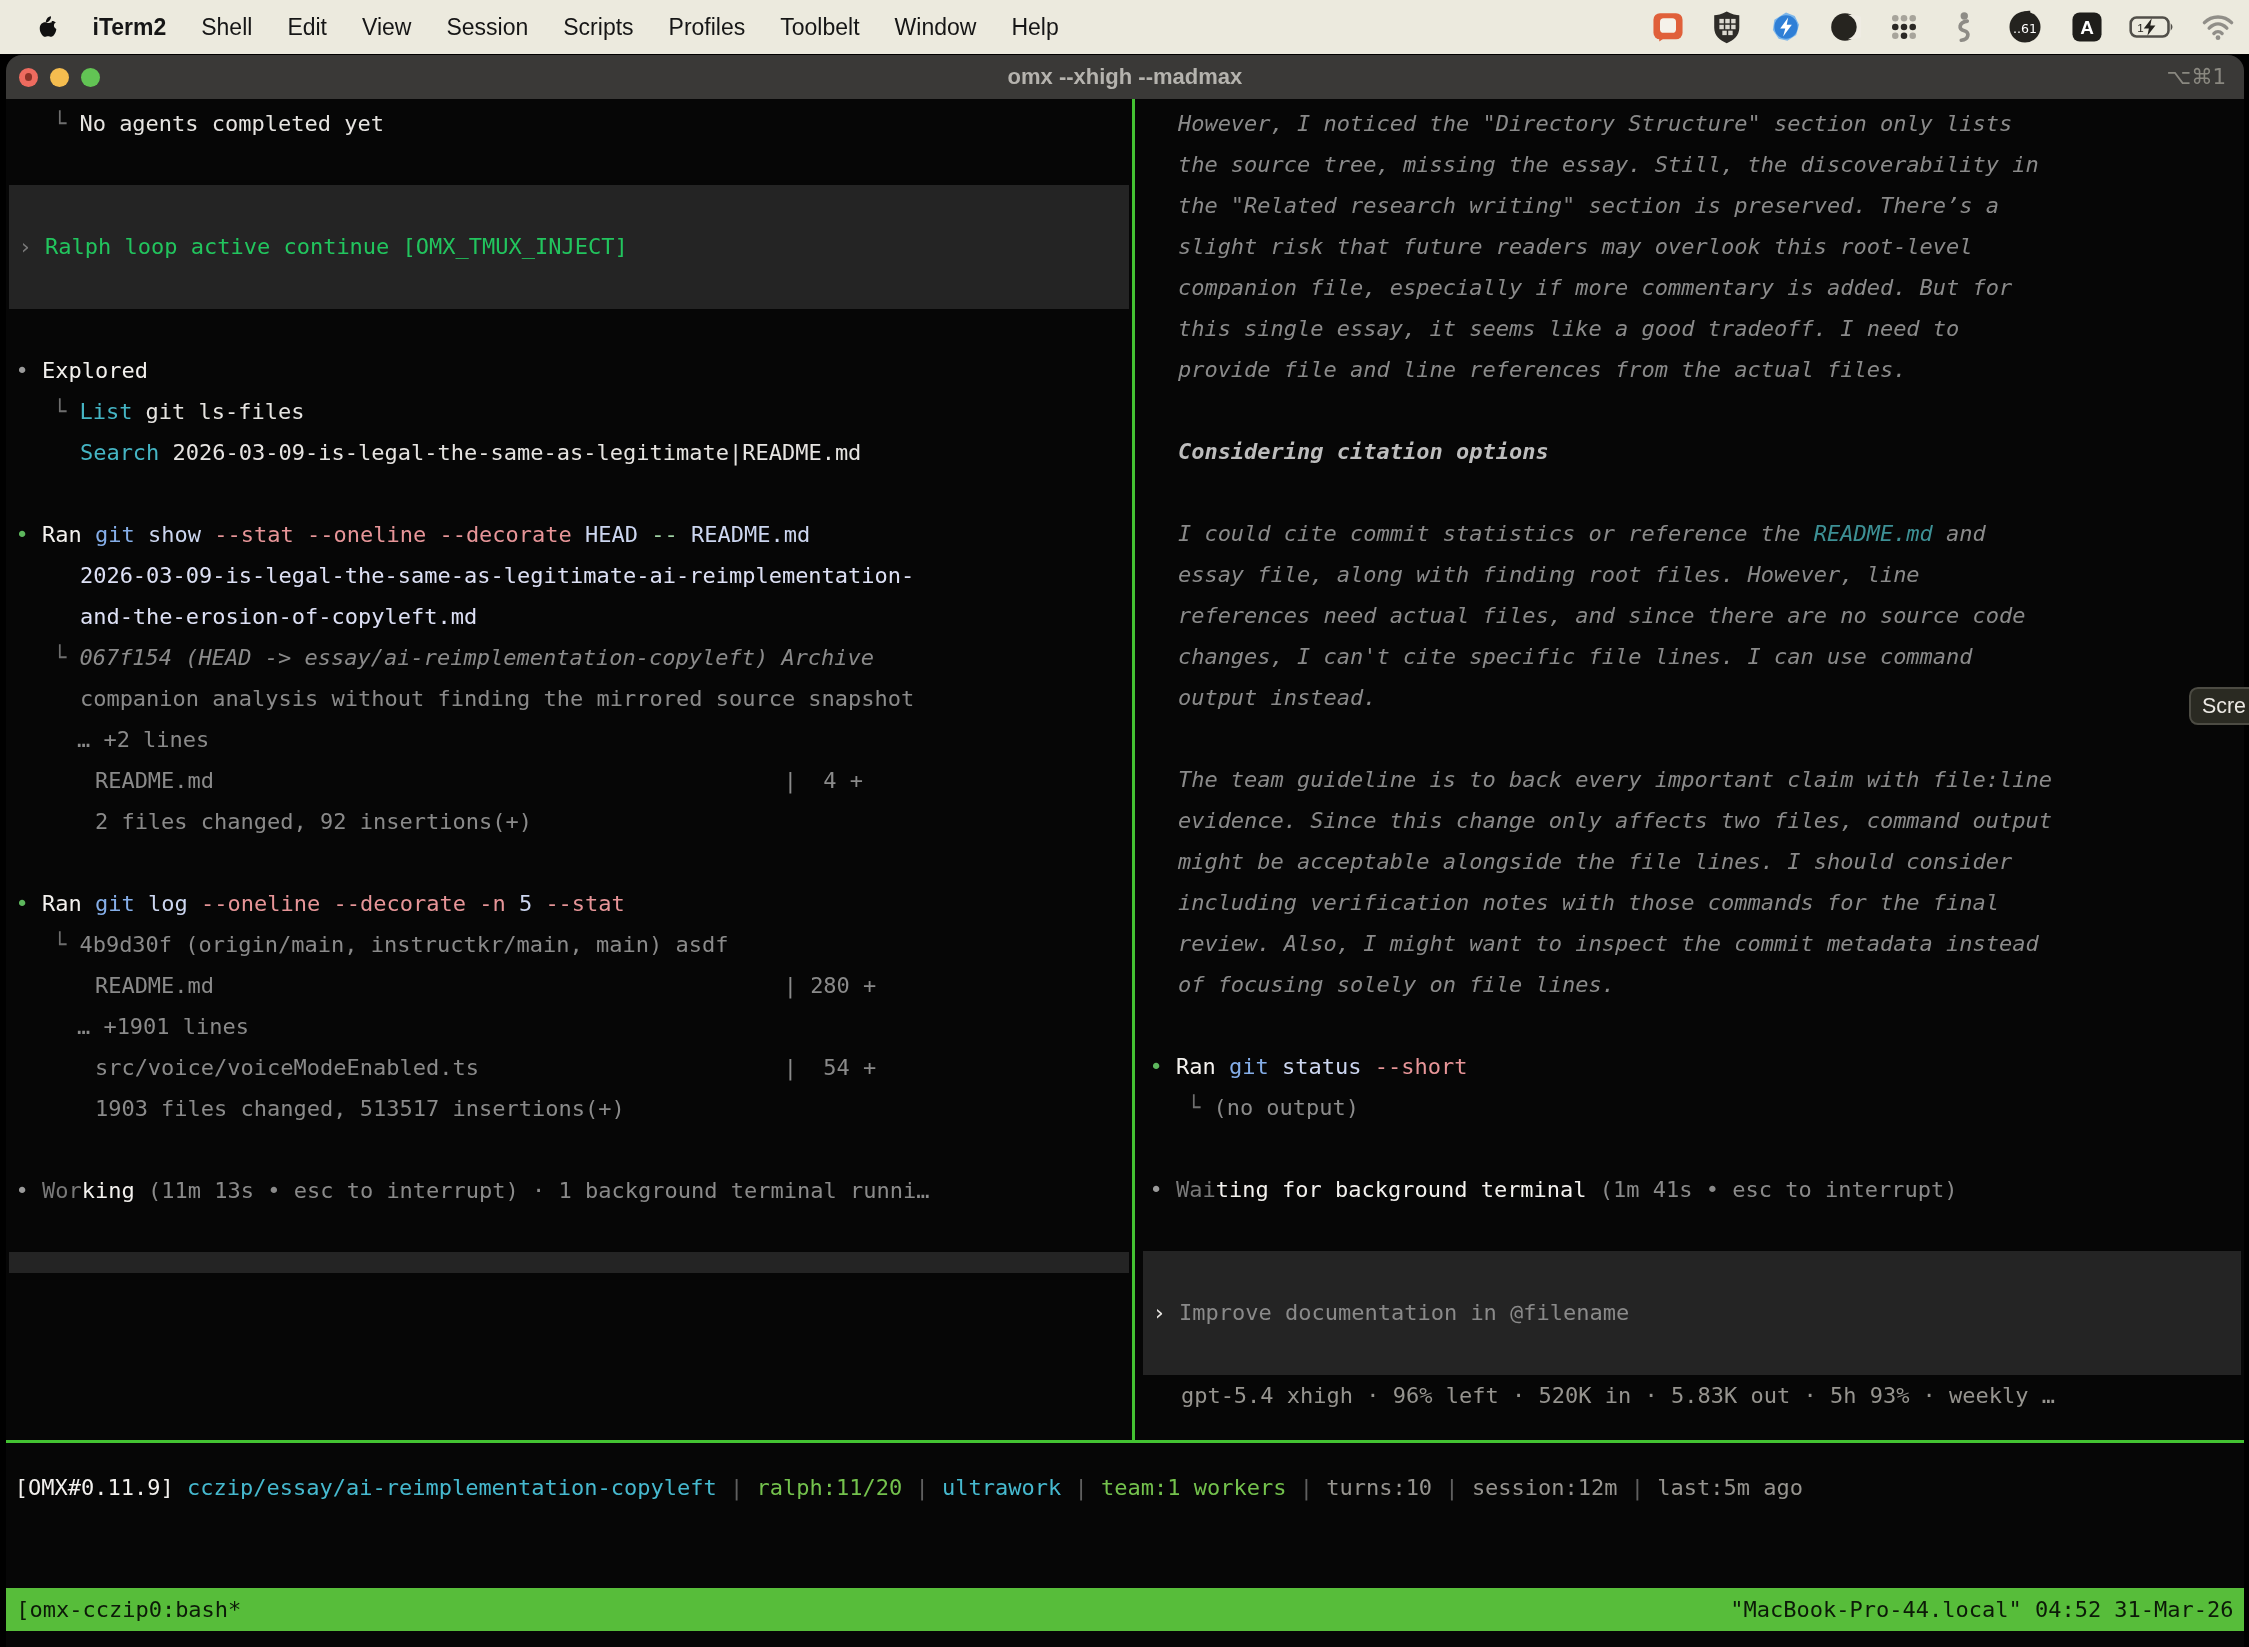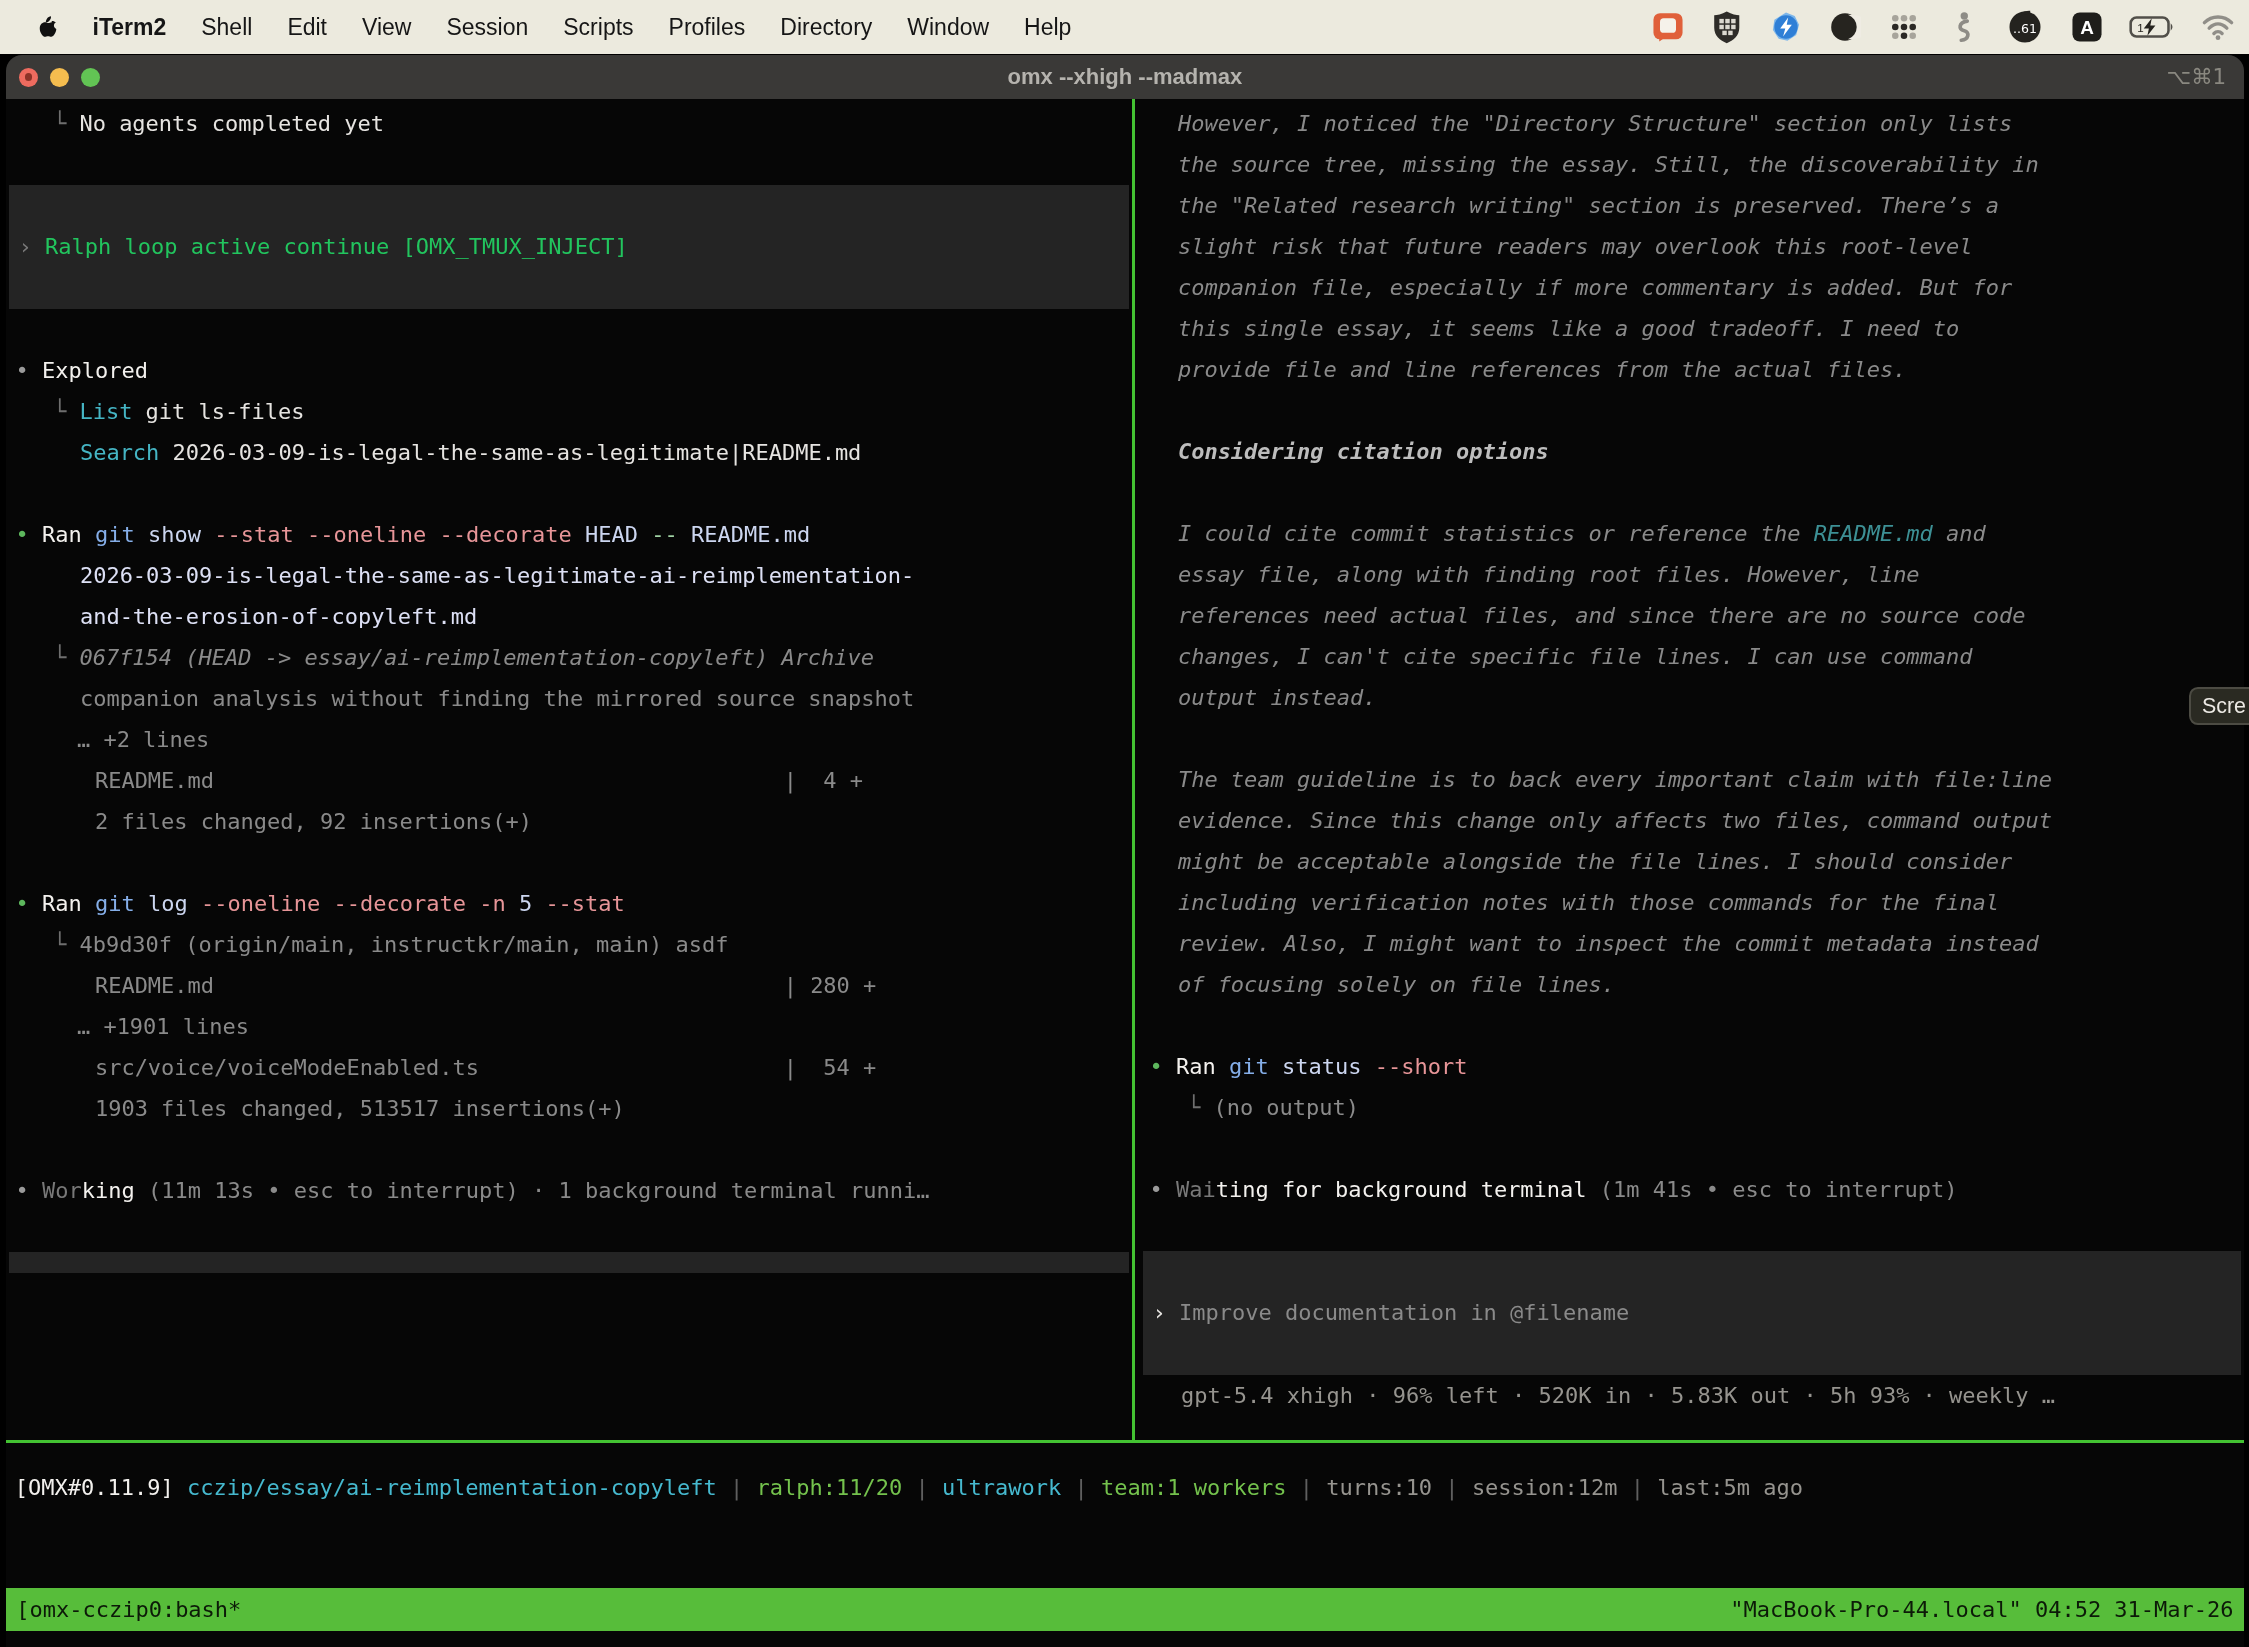--- a/index.html
+++ b/index.html
@@ -73,21 +73,21 @@
 <div id="menubar">
   <span class="apple">
     <svg viewBox="0 0 24 24" width="29.5" height="32">
         <g fill="#111">
       <path d="M16.9 8.1c-1.1 0-2.1.65-2.75.65-.68 0-1.62-.62-2.78-.62-2.1 0-4.25 1.75-4.25 5.05 0 3.1 2.35 6.8 4.25 6.8.8 0 1.45-.52 2.55-.52 1.05 0 1.6.52 2.55.52 1.95 0 4.1-3.8 4.1-6.35-2.3-1.05-2.65-4.3-.3-5.25-.85-.85-2.2-1.4-3.37-1.28z"></path>
       <path d="M15.1 6.8c.82-.95 1.35-2.25 1.12-3.5-1.13.1-2.4.82-3.12 1.77-.67.85-1.2 2.15-1 3.35 1.18.05 2.23-.67 3-1.62z"></path>
     </g>
       </svg>
   </span>
 
-  <span id="menu-items"><span class="mitem app">iTerm2</span><span class="mitem">Shell</span><span class="mitem">Edit</span><span class="mitem">View</span><span class="mitem">Session</span><span class="mitem">Scripts</span><span class="mitem">Profiles</span><span class="mitem">Directory</span><span class="mitem">Window</span><span class="mitem">Help</span></span>
+  <span id="menu-items"><span class="mitem app">iTerm2</span><span class="mitem">Shell</span><span class="mitem">Edit</span><span class="mitem">View</span><span class="mitem">Session</span><span class="mitem">Scripts</span><span class="mitem">Profiles</span><span class="mitem">Toolbelt</span><span class="mitem">Window</span><span class="mitem">Help</span></span>
   <span id="statusicons">
     <span class="sicon">
       <svg width="32" height="32" viewBox="0 0 44 44">
           <rect x="2" y="3" width="40" height="36" rx="9" fill="#e0603a"></rect>
           <rect x="11" y="10" width="22" height="20" rx="5" fill="#f5f2ea"></rect>
           <path d="M10 34 L10 42 L20 35 Z" fill="#e0603a"></path>
         </svg>
     </span>
     <span class="sicon">
       <svg width="29.5" height="34" viewBox="0 0 40 46">

